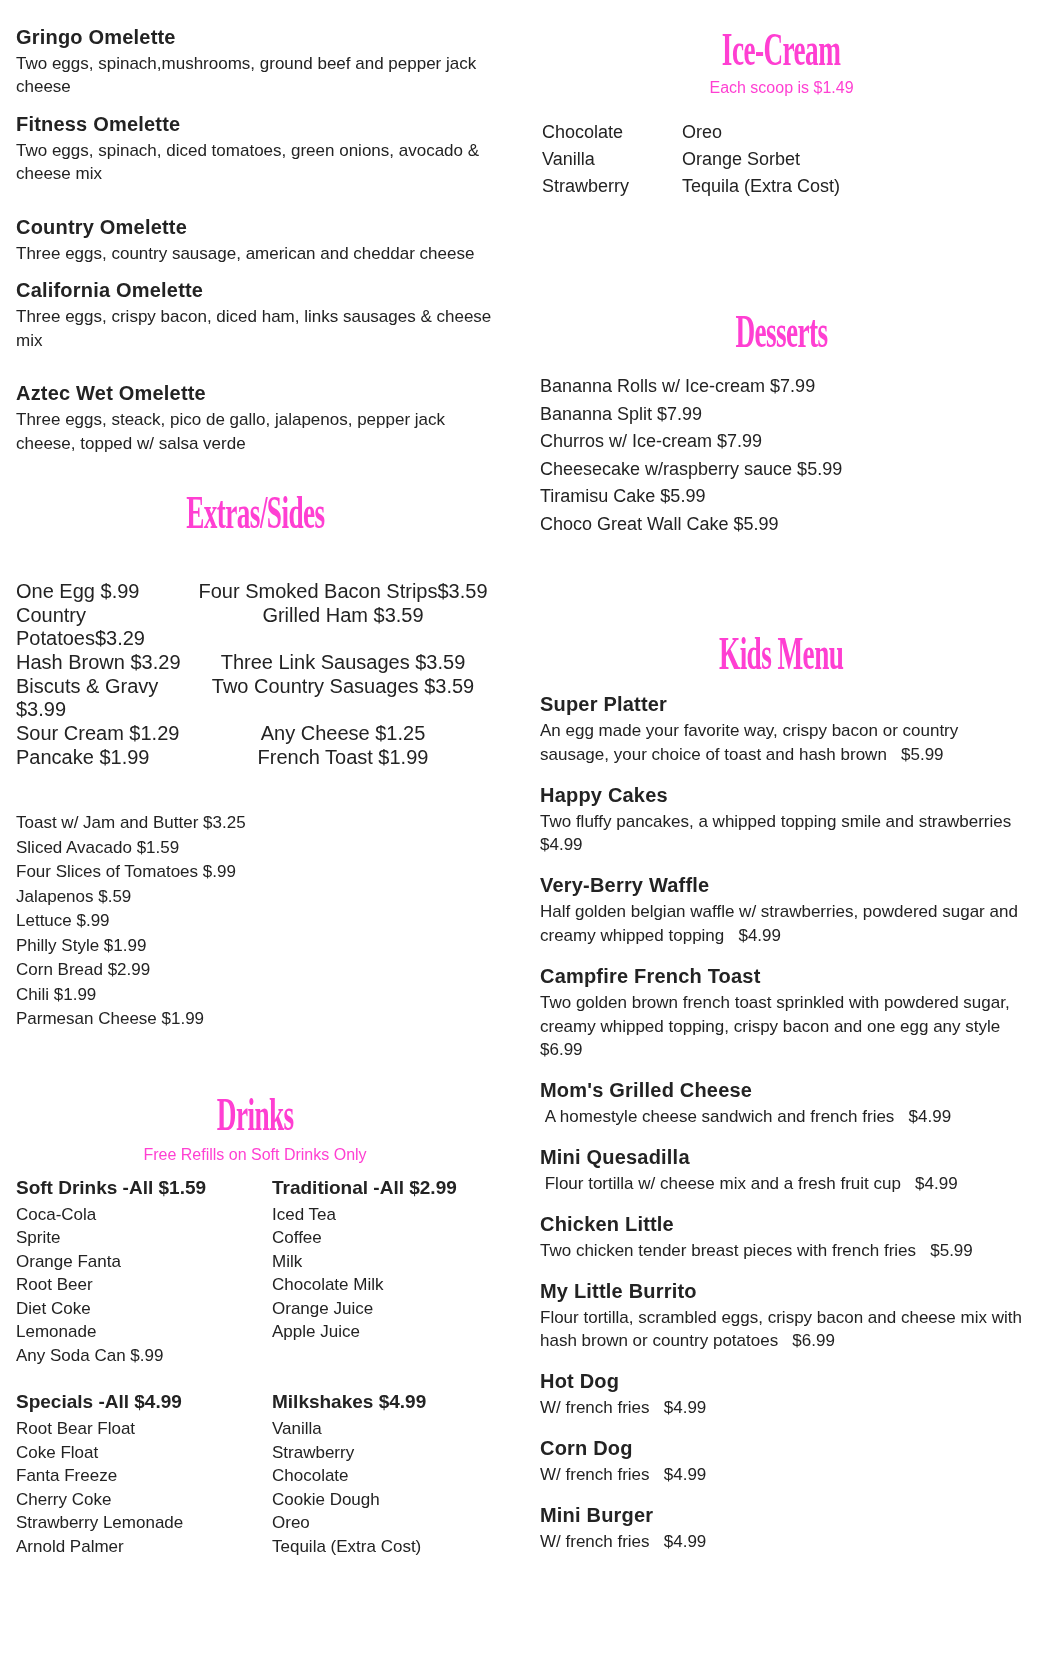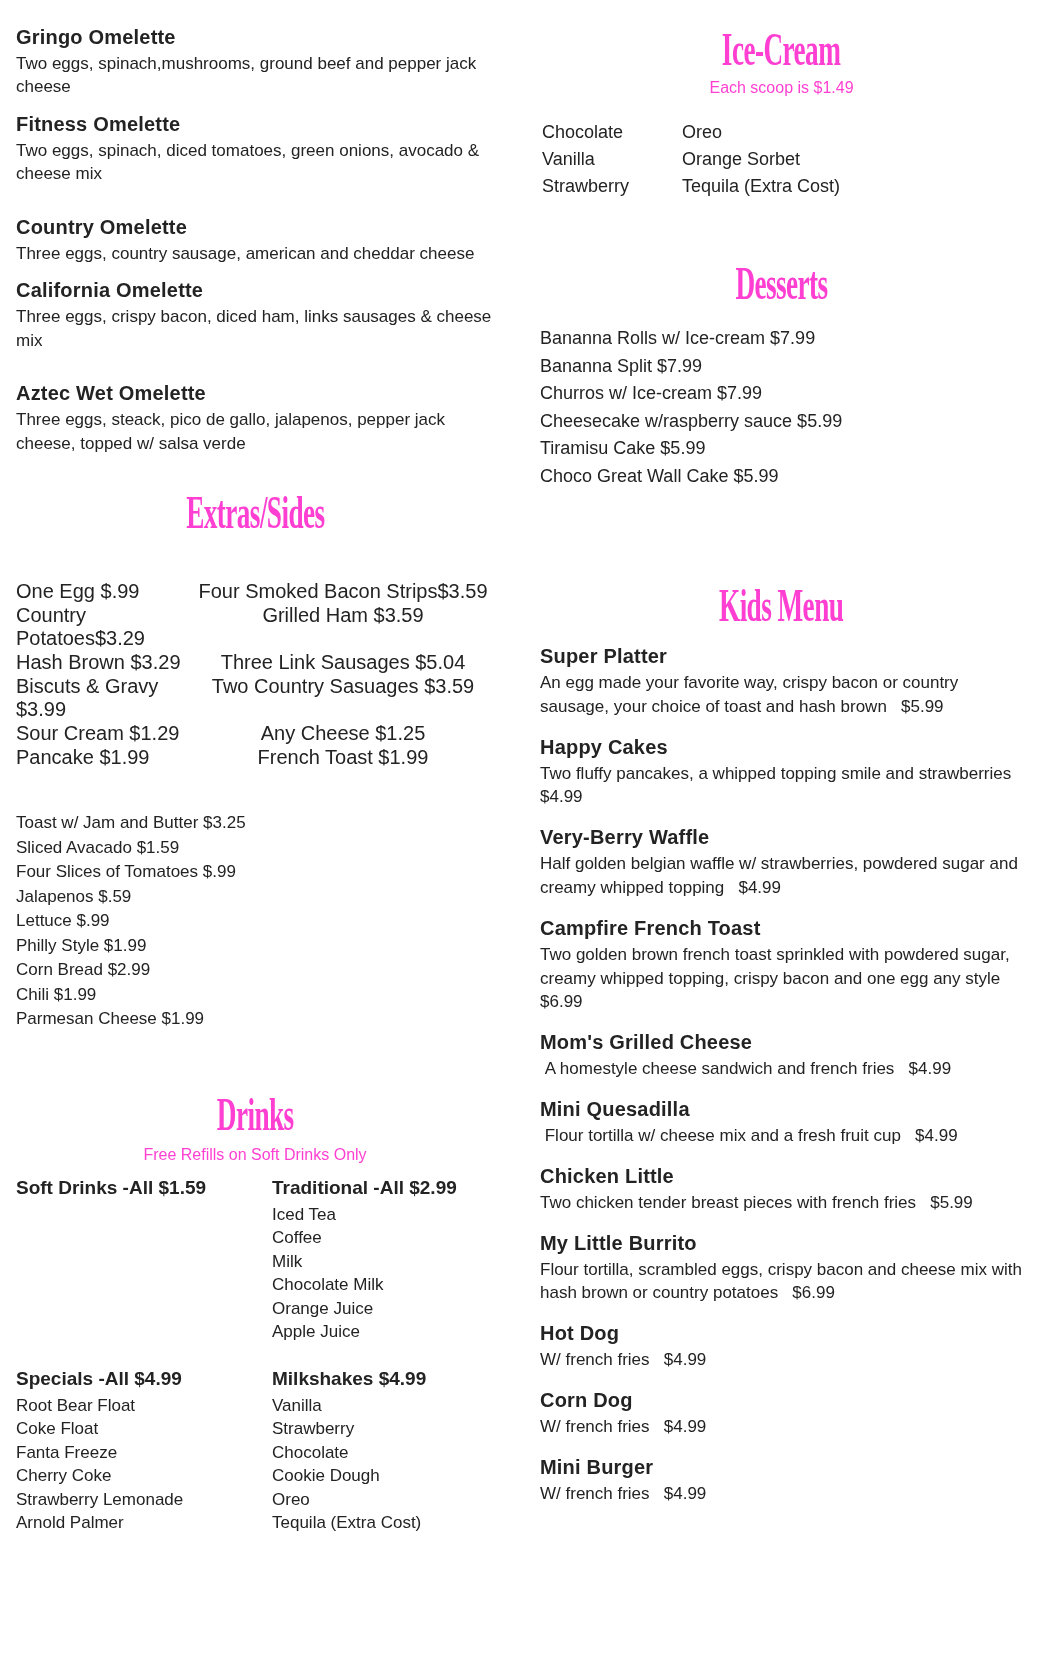--- a/index.html
+++ b/index.html
@@ -52,21 +52,21 @@
   .singles .line{margin-bottom:1px;}
 
   .drinks-heading{margin-top:60px;}
   .drink-note{margin-top:8px;margin-bottom:13px;}
   .drink-groups{display:grid;grid-template-columns:250px 1fr;column-gap:6px;row-gap:24px;}
   .drink-header{font-size:19px;font-weight:600;margin-bottom:4px;}
   .drink-items{font-size:17px;line-height:23.5px;}
 
   
   .icecream-flavors{display:grid;grid-template-columns:140px 1fr;margin-top:22px;font-size:18px;line-height:27px;padding-left:2px;}
-  .desserts-heading{margin-top:60px;margin-bottom:18px;}
+  .desserts-heading{margin-top:108px;margin-bottom:18px;}
   .dessert-lines{font-size:18px;line-height:27.5px;}
   .kids-heading{margin-top:92px;margin-bottom:16px;}
   .kids div.menu-item{margin-bottom:17px;}
   .kids .item-name{font-size:20px;}
   .kids .item-desc{font-size:17px;line-height:1.4;white-space:pre-wrap;}
 </style>
 </head>
 <body>
 
 <div class="page">
@@ -108,21 +108,21 @@
 
       <div class="pairs">
 
           <div class="pl">One Egg $.99</div>
           <div class="pr">Four Smoked Bacon Strips$3.59</div>
 
           <div class="pl">Country Potatoes$3.29</div>
           <div class="pr">Grilled Ham $3.59</div>
 
           <div class="pl">Hash Brown $3.29</div>
-          <div class="pr">Three Link Sausages $5.04</div>
+          <div class="pr">Three Link Sausages $3.59</div>
 
           <div class="pl">Biscuts &amp; Gravy $3.99</div>
           <div class="pr">Two Country Sasuages $3.59</div>
 
           <div class="pl">Sour Cream $1.29</div>
           <div class="pr">Any Cheese $1.25</div>
 
           <div class="pl">Pancake $1.99</div>
           <div class="pr">French Toast $1.99</div>
         </div>
@@ -149,20 +149,30 @@
         </div>
 
       <div class="h-wrap drinks-heading">
         <span class="h-display">Drinks</span>
       </div>
       <div class="subnote drink-note">Free Refills on Soft Drinks Only</div>
 
       <div class="drink-groups">
         <div class="drink-group">
           <div class="drink-header">Soft Drinks -All $1.59</div>
+          <div class="drink-items">
+
+          <div class="line">Coca-Cola</div>
+              <div class="line">Sprite</div>
+              <div class="line">Orange Fanta</div>
+              <div class="line">Root Beer</div>
+              <div class="line">Diet Coke</div>
+              <div class="line">Lemonade</div>
+              <div class="line">Any Soda Can $.99</div>
+            </div>
         </div>
         <div class="drink-group">
           <div class="drink-header">Traditional -All $2.99</div>
           <div class="drink-items">
 
           <div class="line">Iced Tea</div>
               <div class="line">Coffee</div>
               <div class="line">Milk</div>
               <div class="line">Chocolate Milk</div>
               <div class="line">Orange Juice</div>

